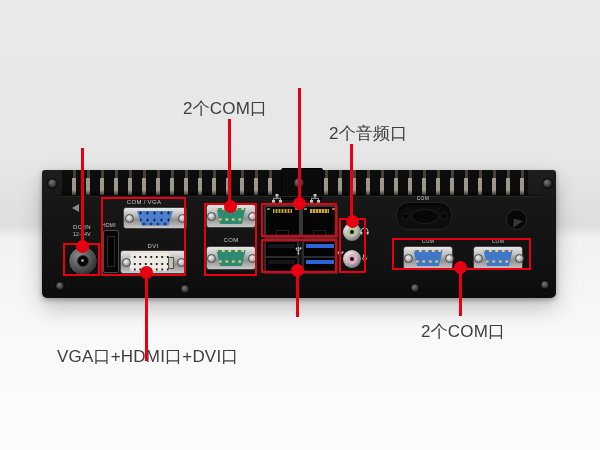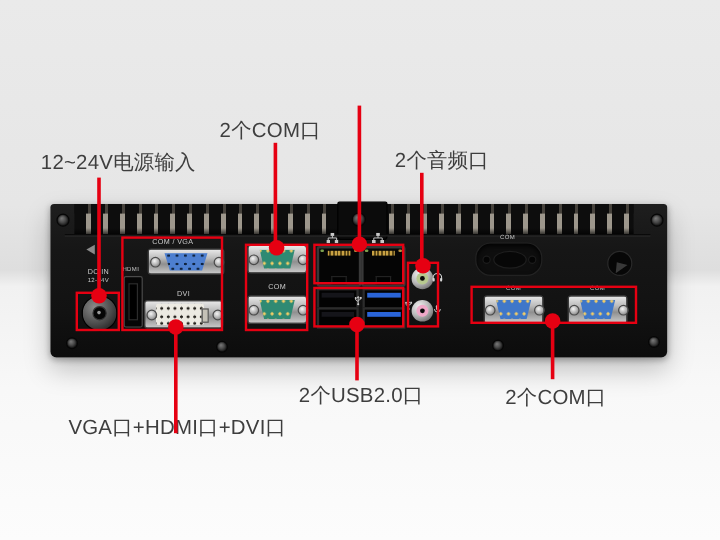--- a/index.html
+++ b/index.html
@@ -254,22 +254,20 @@
   <div class="rline" style="left:459px;top:267px;height:49px"></div>
 
   <div class="rdot" style="left:76px;top:240px"></div>
   <div class="rdot" style="left:224px;top:200px"></div>
   <div class="rdot" style="left:293px;top:197px"></div>
   <div class="rdot" style="left:346px;top:215px"></div>
   <div class="rdot" style="left:140px;top:266px"></div>
   <div class="rdot" style="left:291px;top:264px"></div>
   <div class="rdot" style="left:454px;top:261px"></div>
 
-  <div class="clabel" style="left:34px;top:124px">12~24V电源输入</div>
   <div class="clabel" style="left:183px;top:97px">2个COM口</div>
   <div class="clabel" style="left:329px;top:122px">2个音频口</div>
   <div class="clabel" style="left:249px;top:321px;line-height:17px">
-    <div>2个USB2.0口</div>
   </div>
   <div class="clabel" style="left:421px;top:320px">2个COM口</div>
   <div class="clabel" style="left:57px;top:345px">VGA口+HDMI口+DVI口</div>
 
 </div>
 
 </body></html>

